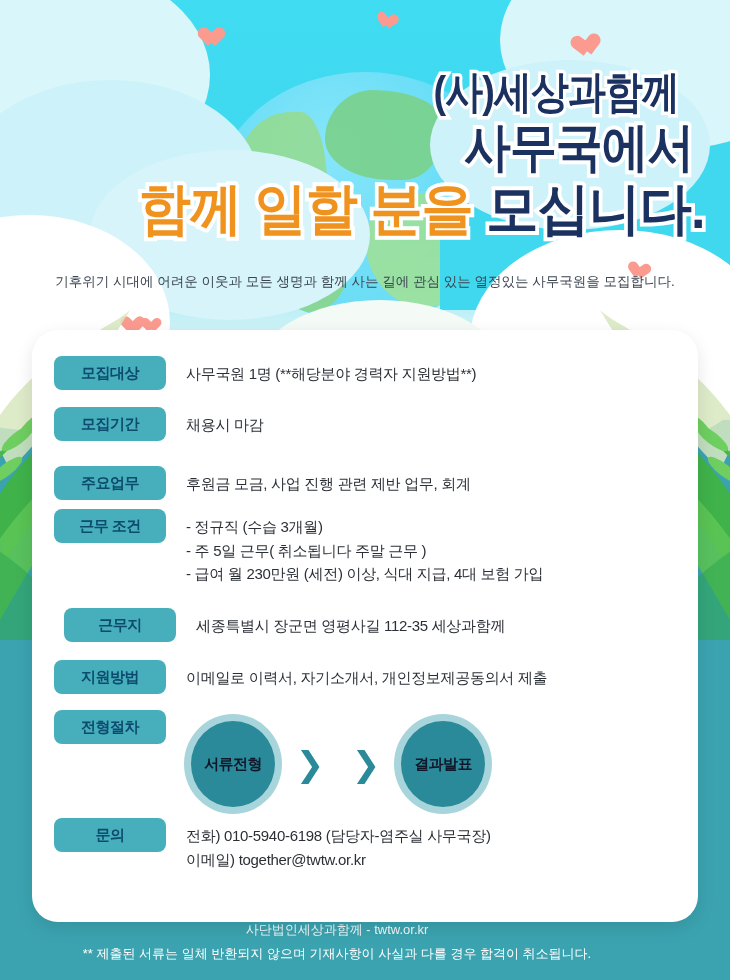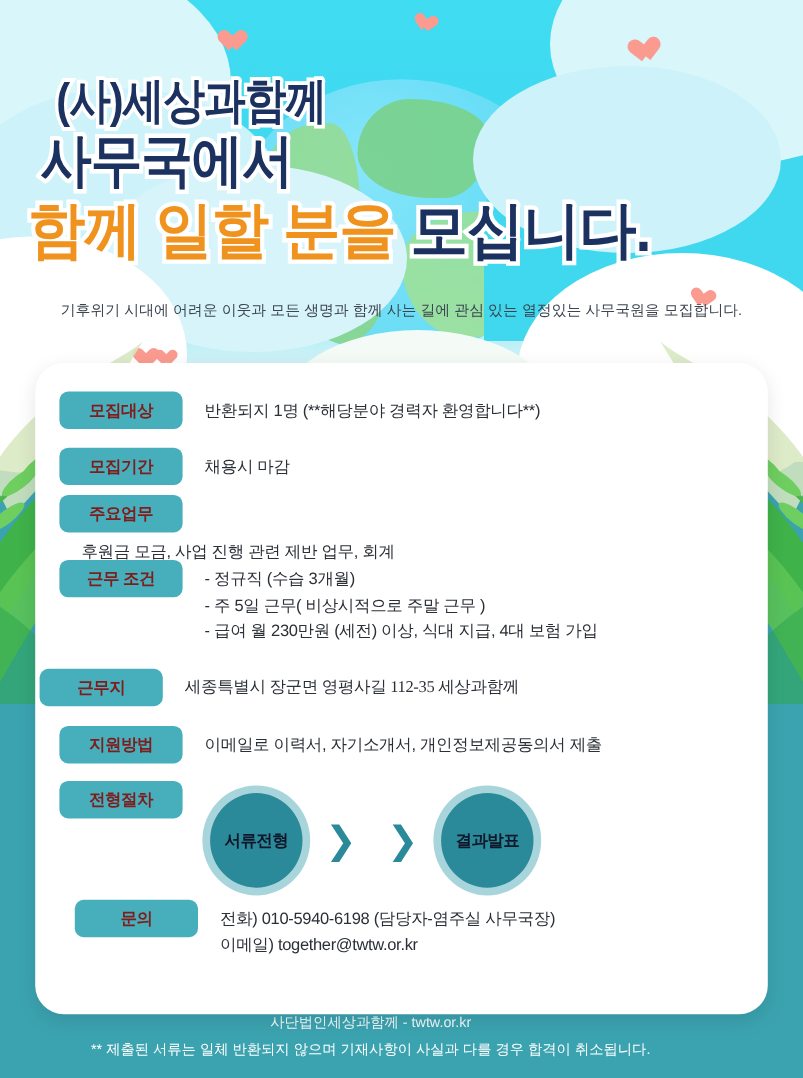--- a/index.html
+++ b/index.html
@@ -70,21 +70,21 @@
   .h4{ left:630px; top:262px; transform:rotate(10deg) scale(.85);}
   .h5{ left:124px; top:316px; transform:scale(.9);}
   .h6{ left:142px; top:316px; transform:scale(.75);}
 
   
   .foliage { position:absolute; top:310px; width:150px; height:330px; overflow:hidden; }
   .fo-left { left:0; }
   .fo-right{ right:0; transform:scaleX(-1); }
 
   
-  .headline { position:absolute; left:0; top:70px; width:730px; text-align:left; z-index:6; }
+  .headline { position:absolute; left:0; top:70px; width:730px; text-align:right; z-index:6; }
   .hl {
     font-weight:bold; line-height:1; letter-spacing:-1px;
     display:block;
   }
   .hl1 {
     font-size:44px; color:#1b3160; transform:scaleX(.86);
     -webkit-text-stroke:7px #ffffff; paint-order:stroke fill;
     text-shadow:0 3px 0 rgba(255,255,255,.55);
   }
   .hl2 {
@@ -103,21 +103,21 @@
   
   .card {
     position:absolute; left:32px; top:330px; width:666px; height:592px;
     background:#ffffff; border-radius:26px; z-index:7;
     box-shadow:0 6px 18px rgba(0,0,0,.10);
   }
 
   .row { position:absolute; display:flex; align-items:flex-start; }
   .pill {
     width:112px; min-height:34px; border-radius:8px; background:#47afbc;
-    color:#7f1d1d; font-size:15px; font-weight:bold; letter-spacing:-.5px;
+    color:#0c4a6e; font-size:15px; font-weight:bold; letter-spacing:-.5px;
     display:flex; align-items:center; justify-content:center; flex:none;
   }
   .val {
     margin-left:20px; font-size:15px; color:#2b2f36; line-height:1.58;
     letter-spacing:-.3px; padding-top:6px; white-space:pre-line; font-weight:500;
   }
 
   
   .flow { position:absolute; left:184px; top:714px; display:flex; align-items:center; z-index:8; }
   .node {
@@ -219,55 +219,55 @@
     <span class="hl hl3"><span class="o">함께 일할 분을 </span><span class="n">모십니다.</span></span>
   </div>
 
   <div class="subtitle">기후위기 시대에 어려운 이웃과 모든 생명과 함께 사는 길에
 관심 있는 열정있는 사무국원을 모집합니다.</div>
 
   <div class="card">
 
     <div class="row" style="left:22px; top:26px;">
       <div class="pill">모집대상</div>
-      <div class="val">반환되지 1명 (**해당분야 경력자 환영합니다**)</div>
+      <div class="val">사무국원 1명 (**해당분야 경력자 지원방법**)</div>
     </div>
 
     <div class="row" style="left:22px; top:77px;">
       <div class="pill">모집기간</div>
       <div class="val">채용시 마감</div>
     </div>
 
-    <div class="row" style="left:22px; top:120px;flex-direction:column;">
+    <div class="row" style="left:22px; top:136px;">
       <div class="pill">주요업무</div>
       <div class="val">후원금 모금, 사업 진행 관련 제반 업무, 회계</div>
     </div>
 
     <div class="row" style="left:22px; top:179px;">
       <div class="pill">근무 조건</div>
       <div class="val">- 정규직 (수습 3개월)
-- 주 5일 근무( 비상시적으로 주말 근무 )
+- 주 5일 근무( 취소됩니다 주말 근무 )
 - 급여 월 230만원 (세전) 이상, 식대 지급, 4대 보험 가입</div>
     </div>
 
-    <div class="row" style="left:4px; top:278px;font-family:Liberation Serif, serif;">
+    <div class="row" style="left:32px; top:278px;">
       <div class="pill">근무지</div>
       <div class="val">세종특별시 장군면 영평사길 112-35 세상과함께</div>
     </div>
 
     <div class="row" style="left:22px; top:380px;">
       <div class="pill">전형절차</div>
     </div>
 
     <div class="row" style="left:22px; top:330px;">
       <div class="pill">지원방법</div>
       <div class="val">이메일로 이력서, 자기소개서, 개인정보제공동의서 제출</div>
     </div>
 
-    <div class="row" style="left:36px; top:488px;">
+    <div class="row" style="left:22px; top:488px;">
       <div class="pill">문의</div>
       <div class="val">전화) 010-5940-6198 (담당자-염주실 사무국장)
 이메일) together@twtw.or.kr</div>
     </div>
 
   </div>
 
   <div class="flow">
     <div class="node">서류전형</div>
     <div class="chev">❯</div>

